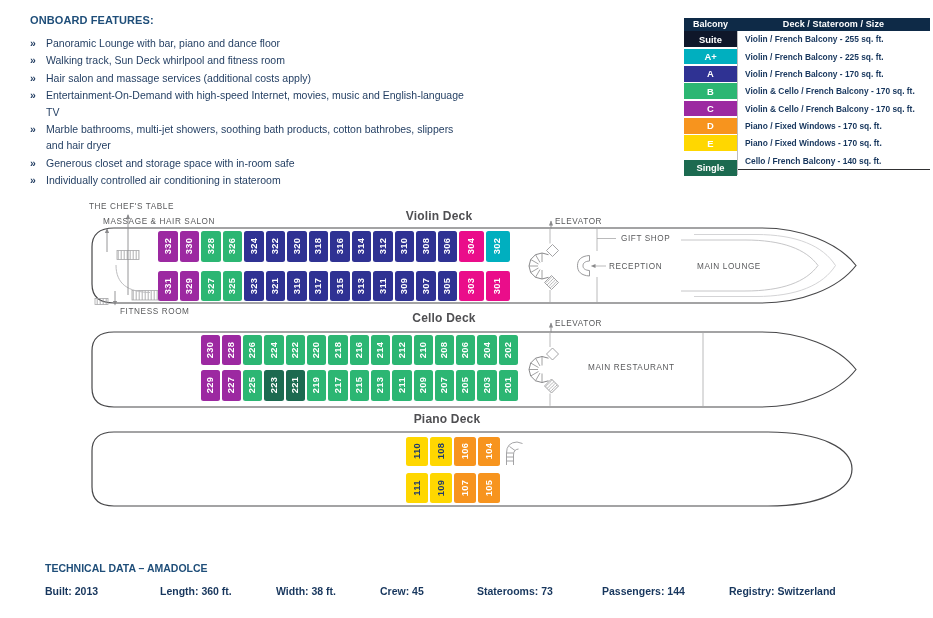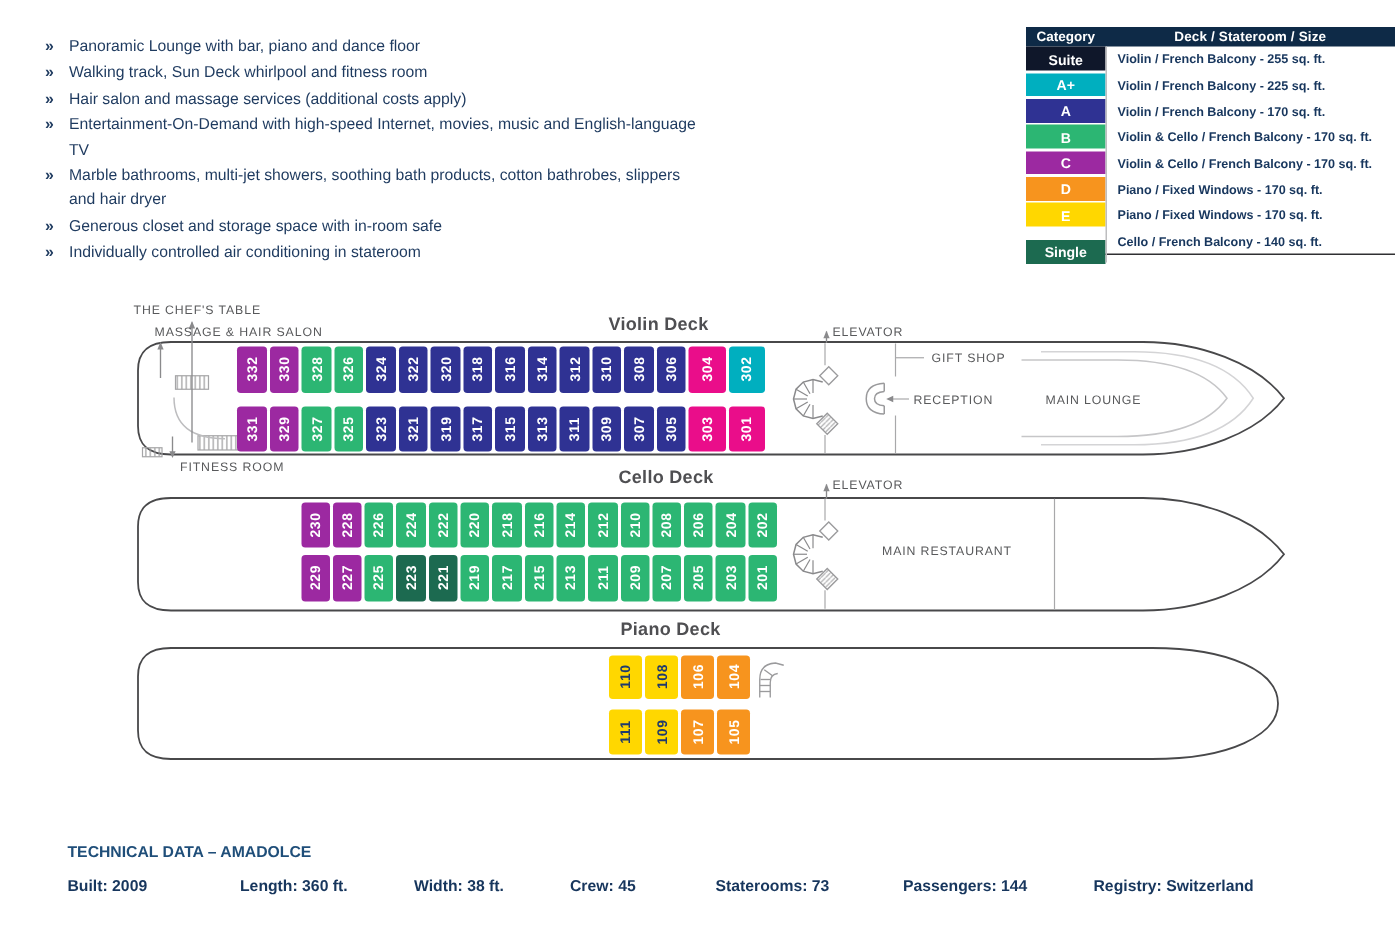--- a/index.html
+++ b/index.html
@@ -39,34 +39,35 @@
   .technical h2{position:absolute;left:45px;top:562px;margin:0;
     font-size:10.5px;font-weight:700;color:#1F4E79;}
   .tech-item{position:absolute;top:585px;font-size:10.5px;font-weight:700;color:#17365D;white-space:nowrap;}
 </style>
 </head>
 <body>
 
 <div class="page">
 
   <section class="features">
+    <h1>ONBOARD FEATURES:</h1>
     <ul id="features-list">
         <li><span class="bullet">»</span><span>Panoramic Lounge with bar, piano and dance floor</span></li>
         <li><span class="bullet">»</span><span>Walking track, Sun Deck whirlpool and fitness room</span></li>
         <li><span class="bullet">»</span><span>Hair salon and massage services (additional costs apply)</span></li>
         <li><span class="bullet">»</span><span>Entertainment-On-Demand with high-speed Internet, movies, music and English-language TV</span></li>
         <li><span class="bullet">»</span><span>Marble bathrooms, multi-jet showers, soothing bath products, cotton bathrobes, slippers and hair dryer</span></li>
         <li><span class="bullet">»</span><span>Generous closet and storage space with in-room safe</span></li>
         <li><span class="bullet">»</span><span>Individually controlled air conditioning in stateroom</span></li>
       </ul>
   </section>
 
   <section class="legend">
     <div class="legend-header" style="background: rgb(14, 42, 71);">
-      <div class="lh-cat">Category</div>
+      <div class="lh-cat">Balcony</div>
       <div class="lh-desc">Deck / Stateroom / Size</div>
     </div>
     <div id="legend-rows">
         <div class="legend-row">
           <div class="legend-swatch" style="background: #0f172a;">Suite</div>
           <div class="legend-desc">Violin / French Balcony - 255 sq. ft.</div>
         </div>
         <div class="legend-row">
           <div class="legend-swatch" style="background: rgb(0, 175, 191);">A+</div>
           <div class="legend-desc">Violin / French Balcony - 225 sq. ft.</div>
@@ -203,21 +204,21 @@
   <div class="deck-label" style="left:621px;top:234px">GIFT SHOP</div>
   <div class="deck-label" style="left:609px;top:261.5px">RECEPTION</div>
   <div class="deck-label" style="left:697px;top:261.5px">MAIN LOUNGE</div>
   <div class="deck-label" style="left:555px;top:318.5px">ELEVATOR</div>
   <div class="deck-label" style="left:588px;top:362.5px">MAIN RESTAURANT</div>
 
 
   <section class="technical">
     <h2>TECHNICAL DATA – AMADOLCE</h2>
     <div id="tech-row">
-        <span class="tech-item" style="left: 45px;">Built: 2009</span>
+        <span class="tech-item" style="left: 45px;">Built: 2013</span>
         <span class="tech-item" style="left: 160px;">Length: 360 ft.</span>
         <span class="tech-item" style="left: 276px;">Width: 38 ft.</span>
         <span class="tech-item" style="left: 380px;">Crew: 45</span>
         <span class="tech-item" style="left: 477px;">Staterooms: 73</span>
         <span class="tech-item" style="left: 602px;">Passengers: 144</span>
         <span class="tech-item" style="left: 729px;">Registry: Switzerland</span>
       </div>
   </section>
 
 <div class="room" style="left: 158px; top: 231px; width: 19.8px; height: 30.5px; background: rgb(156, 41, 161);">

